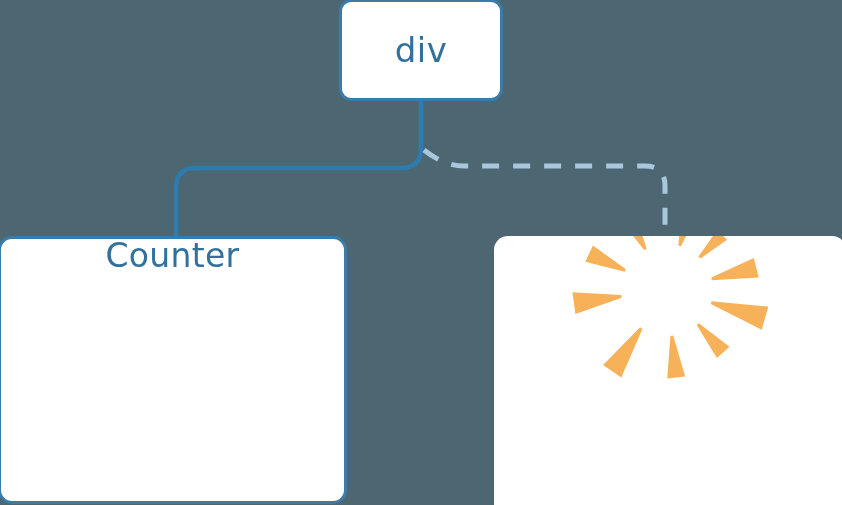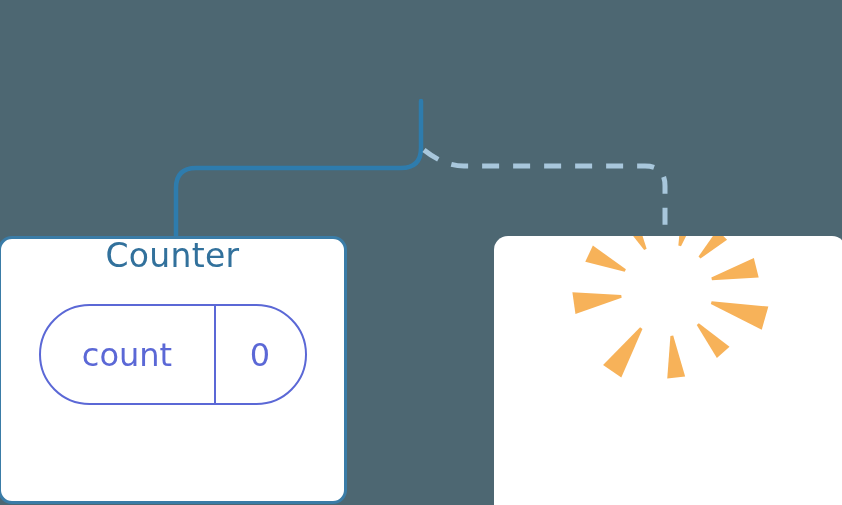--- a/index.html
+++ b/index.html
@@ -127,28 +127,27 @@
 
 <div id="stage">
 
   <svg id="connector-layer" width="842" height="505" viewBox="0 0 842 505">
 
     <path d="M 421 101 L 421 148 Q 421 168 401 168 L 196 168 Q 176 168 176 188 L 176 240" fill="none" stroke="#2e7cad" stroke-width="4.5" stroke-linecap="round"></path>
 
     <path d="M 424 150 Q 444 166 464 166 L 645 166 Q 665 166 665 186 L 665 240" fill="none" stroke="#a8c7dc" stroke-width="5" stroke-linecap="butt" stroke-dasharray="17 14"></path>
   </svg>
 
+  <div class="node node-div">
+    <span class="node-title">div</span>
+  </div>
 
   <div class="node node-counter">
     <span class="node-title">Counter</span>
 
-    <div class="prop-pill">
-      <div class="prop-name">count</div>
-      <div class="prop-value">0</div>
-    </div>
   </div>
 
   <div class="node node-sparkle">
     <svg id="sparkle-svg" width="352" height="272" viewBox="0 0 352 272">
         <polygon points="187.02508474189563,10.16785428498113 207.9712536945471,-31.679702468155348 188.74601977578072,-37.19244958449533 184.33355199326832,9.396069688693531" fill="#f7b259"></polygon>
         <polygon points="206.51686142824235,22.463037559079982 233.10407640085654,3.795418535755128 223.20458146424485,-6.104076400856537 204.53696244092004,20.483138571757646" fill="#f7b259"></polygon>
         <polygon points="217.97229406253538,44.230006819201684 264.68642577338835,41.44614286759053 259.84798786139504,22.040228342070606 217.2949127548563,41.51317878562889" fill="#f7b259"></polygon>
         <polygon points="216.83214571501887,68.0250847418956 267.74104471590454,93.65015064459374 274.35634125551246,70.57986994207408 217.60393031130647,65.33355199326832" fill="#f7b259"></polygon>
         <polygon points="202.73960513683915,89.12144482086254 222.89023991758626,122.11177549415142 235.52370195070193,110.73655518605084 204.82041064817582,87.24787912305774" fill="#f7b259"></polygon>
         <polygon points="176.41597865679648,99.89434703551528 173.24780770923905,142.45868296181692 191.14920182586798,140.57717062299918 179.20063996382765,99.60166733836586" fill="#f7b259"></polygon>

